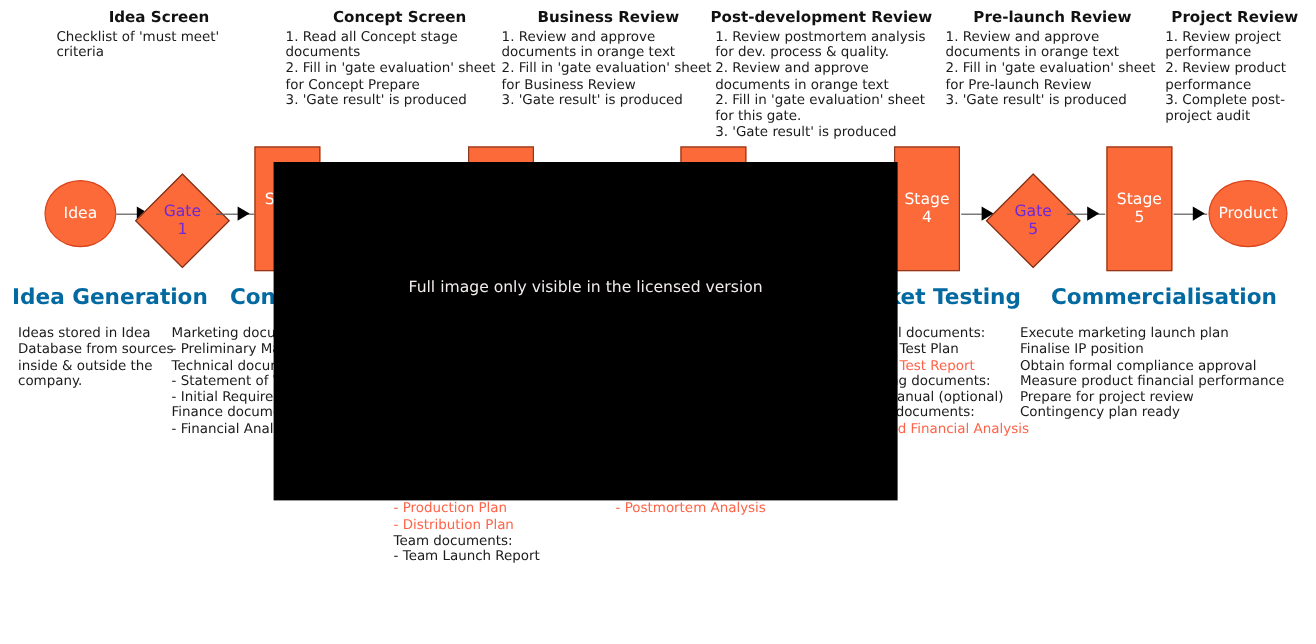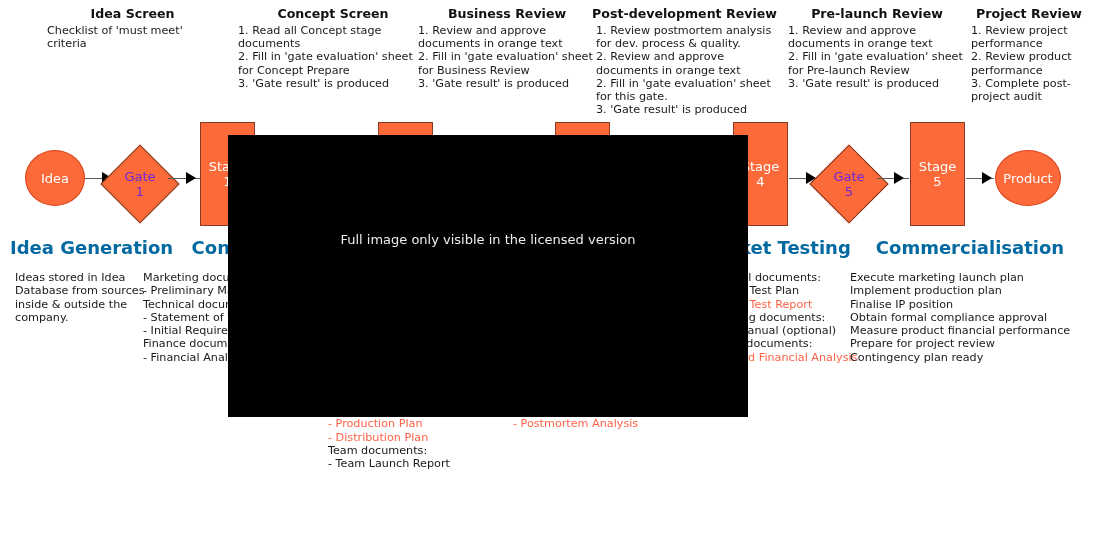--- a/index.html
+++ b/index.html
@@ -37,21 +37,21 @@
   }
   .gate-col .gate-steps {
     font-size: 11.2px;
     line-height: 13.2px;
     color: #1a1a1a;
     text-align: left;
   }
   .gate-col .gate-steps div { white-space: nowrap; }
 
   
-  .flow { position: absolute; left: 0; top: 118px; width: 1053px; height: 118px; }
+  .flow { position: absolute; left: 12px; top: 118px; width: 1053px; height: 118px; }
 
   .ellipse {
     position: absolute;
     background: #FC6A3A;
     border: 1px solid #d9431a;
     border-radius: 50%;
     color: #ffffff;
     font-size: 13px;
     display: flex;
     align-items: center;
@@ -358,21 +358,20 @@
       <div class="black-text">- User manual (optional)</div>
       <div class="black-text">Finance documents:</div>
       <div class="orange-text">- Updated Financial Analysis</div>
     </div>
   </div>
 
   <div class="stage-col" style="left:850px; top:240px; width:240px;">
     <div class="stage-title">Commercialisation</div>
     <div class="stage-lines">
       <div class="black-text">Execute marketing launch plan</div>
-      <div class="black-text">Implement production plan</div>
       <div class="black-text">Finalise IP position</div>
       <div class="black-text">Obtain formal compliance approval</div>
       <div class="black-text">Measure product financial performance</div>
       <div class="black-text">Prepare for project review</div>
       <div class="black-text">Contingency plan ready</div>
     </div>
   </div>
 
   <div id="licence-overlay">
     <div class="lic-text">Full image only visible in the licensed version</div>

